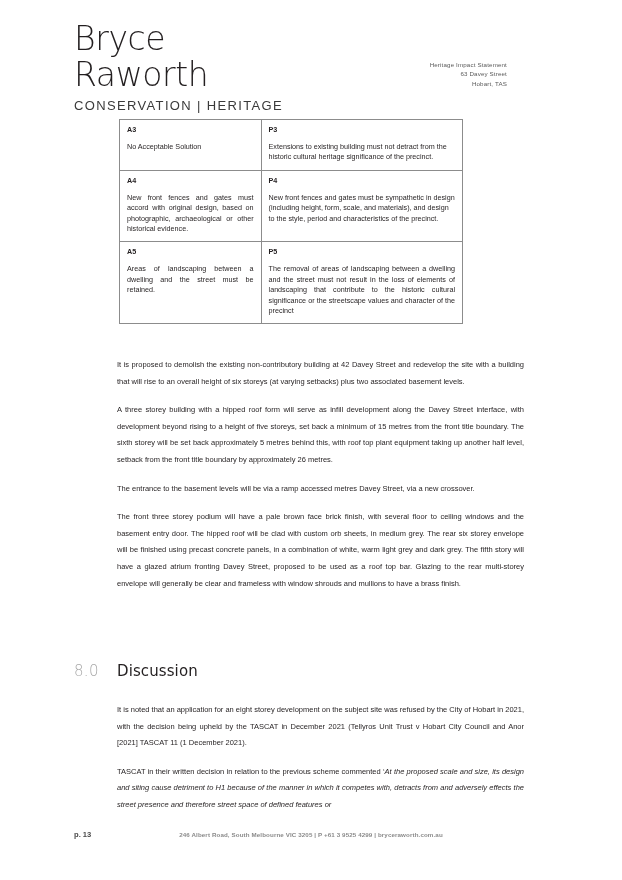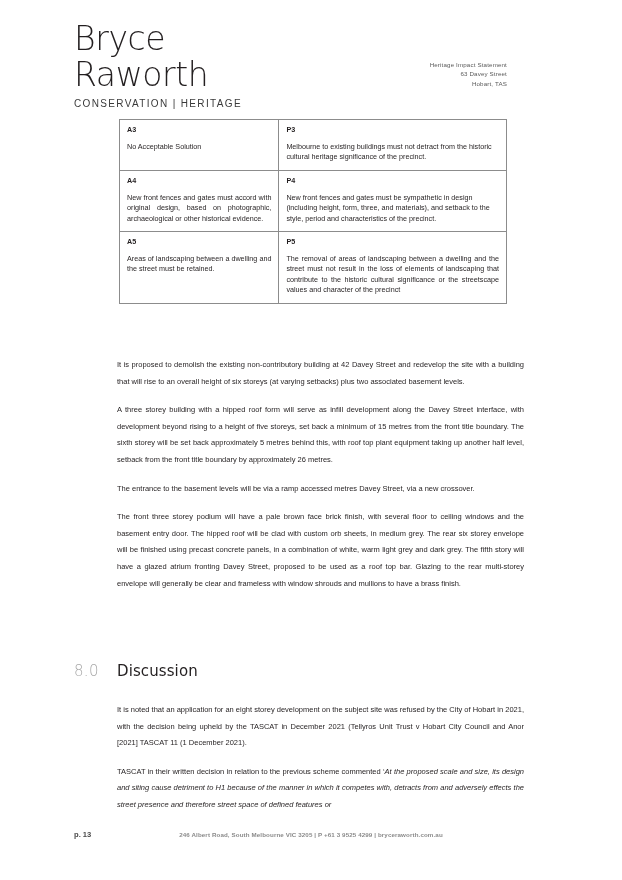--- a/index.html
+++ b/index.html
@@ -42,41 +42,41 @@
     line-height: 33px;
     letter-spacing: -0.4px;
     color: #231f20;
   }
   .logo-line.second {
     margin-top: 3px;
   }
   .logo-tagline {
     margin-top: 7px;
     font-family: "Liberation Sans", sans-serif;
-    font-size: 10px;
+    font-size: 13px;
     letter-spacing: 1.35px;
     color: #3a3a3a;
   }
   .header-meta {
     position: absolute;
     right: 115px;
     top: 60px;
     text-align: right;
     font-size: 6.2px;
     line-height: 9.4px;
     color: #5a5a5a;
     letter-spacing: 0.15px;
   }
 
   
   .table-wrap {
     position: absolute;
     left: 119px;
     top: 119px;
-    width: 388px;
+    width: 344px;
   }
   table.criteria {
     border-collapse: collapse;
     width: 100%;
     table-layout: fixed;
   }
   table.criteria td {
     border: 0.8px solid #8c8c8c;
     vertical-align: top;
     padding: 5px 7px 7px 7px;
@@ -196,31 +196,31 @@
   <div class="table-wrap">
     <table class="criteria">
       <tbody>
         <tr>
           <td class="col-a">
             <div class="cell-code">A3</div>
             <div class="cell-body plain">No Acceptable Solution</div>
           </td>
           <td class="col-p">
             <div class="cell-code">P3</div>
-            <div class="cell-body plain">Melbourne to existing buildings must not detract from the historic cultural heritage significance of the precinct.</div>
+            <div class="cell-body plain">Extensions to existing building must not detract from the historic cultural heritage significance of the precinct.</div>
           </td>
         </tr>
         <tr>
           <td class="col-a">
             <div class="cell-code">A4</div>
             <div class="cell-body">New front fences and gates must accord with original design, based on photographic, archaeological or other historical evidence.</div>
           </td>
           <td class="col-p">
             <div class="cell-code">P4</div>
-            <div class="cell-body plain">New front fences and gates must be sympathetic in design (including height, form, three, and materials), and setback to the style, period and characteristics of the precinct.</div>
+            <div class="cell-body plain">New front fences and gates must be sympathetic in design (including height, form, scale, and materials), and design to the style, period and characteristics of the precinct.</div>
           </td>
         </tr>
         <tr>
           <td class="col-a">
             <div class="cell-code">A5</div>
             <div class="cell-body">Areas of landscaping between a dwelling and the street must be retained.</div>
           </td>
           <td class="col-p">
             <div class="cell-code">P5</div>
             <div class="cell-body">The removal of areas of landscaping between a dwelling and the street must not result in the loss of elements of landscaping that contribute to the historic cultural significance or the streetscape values and character of the precinct</div>

